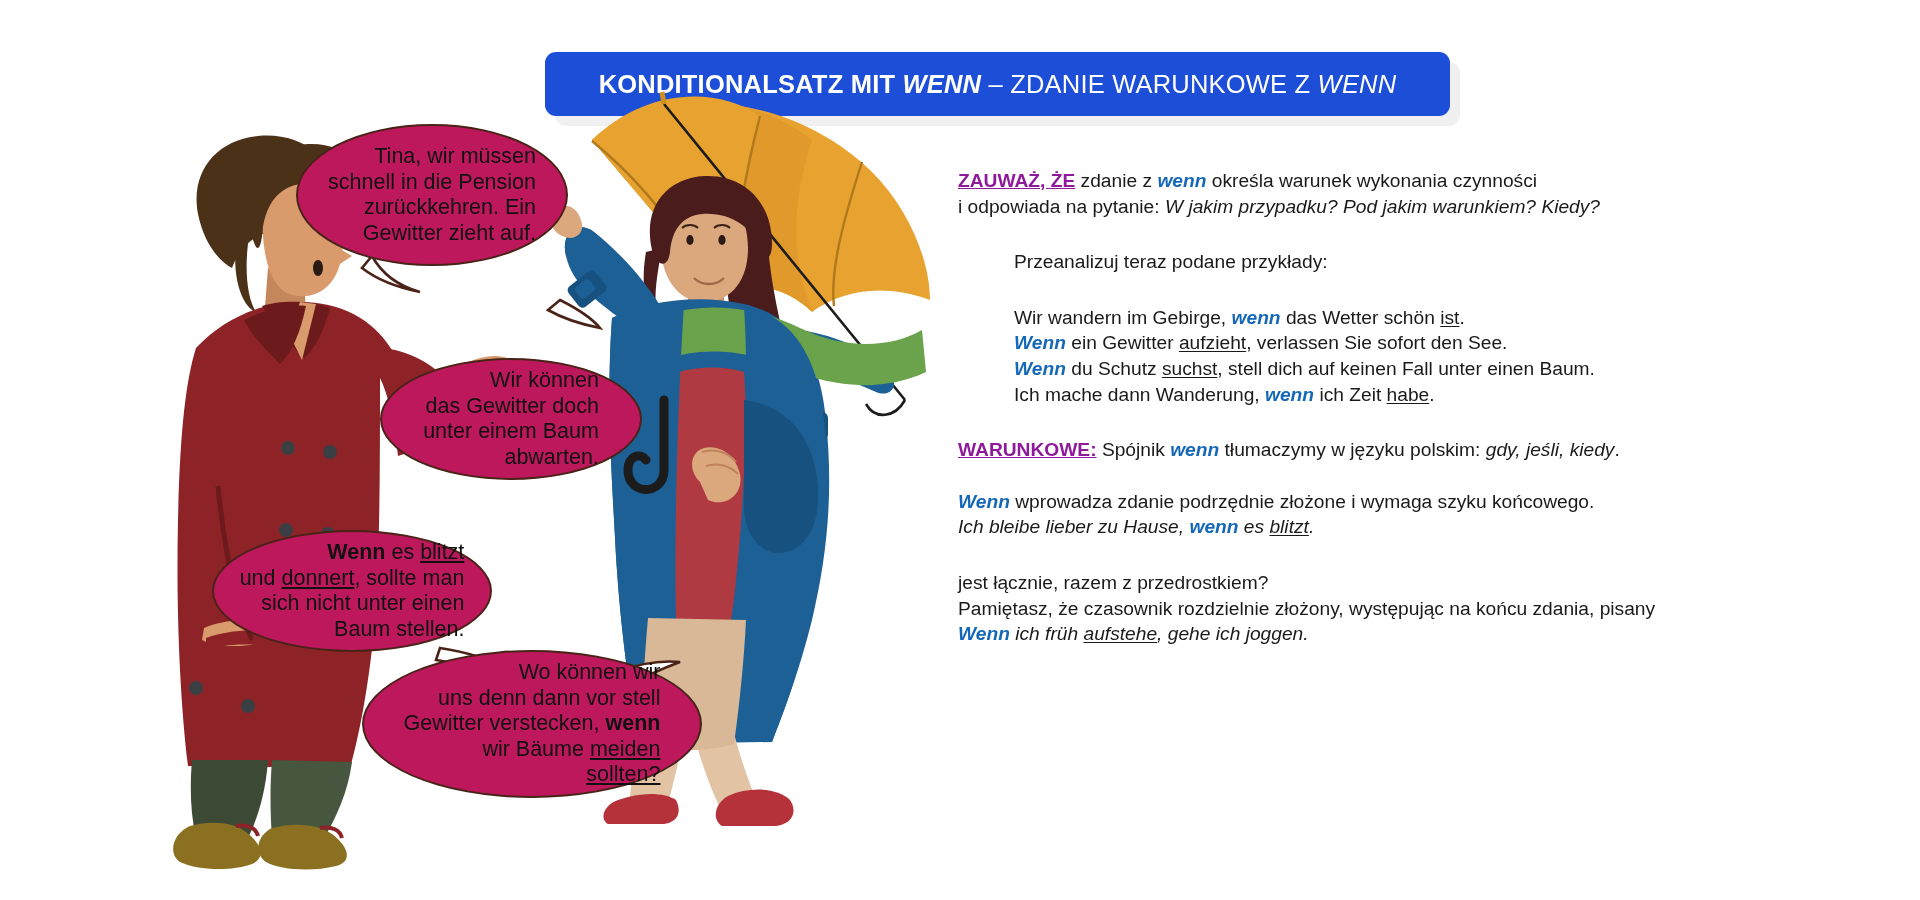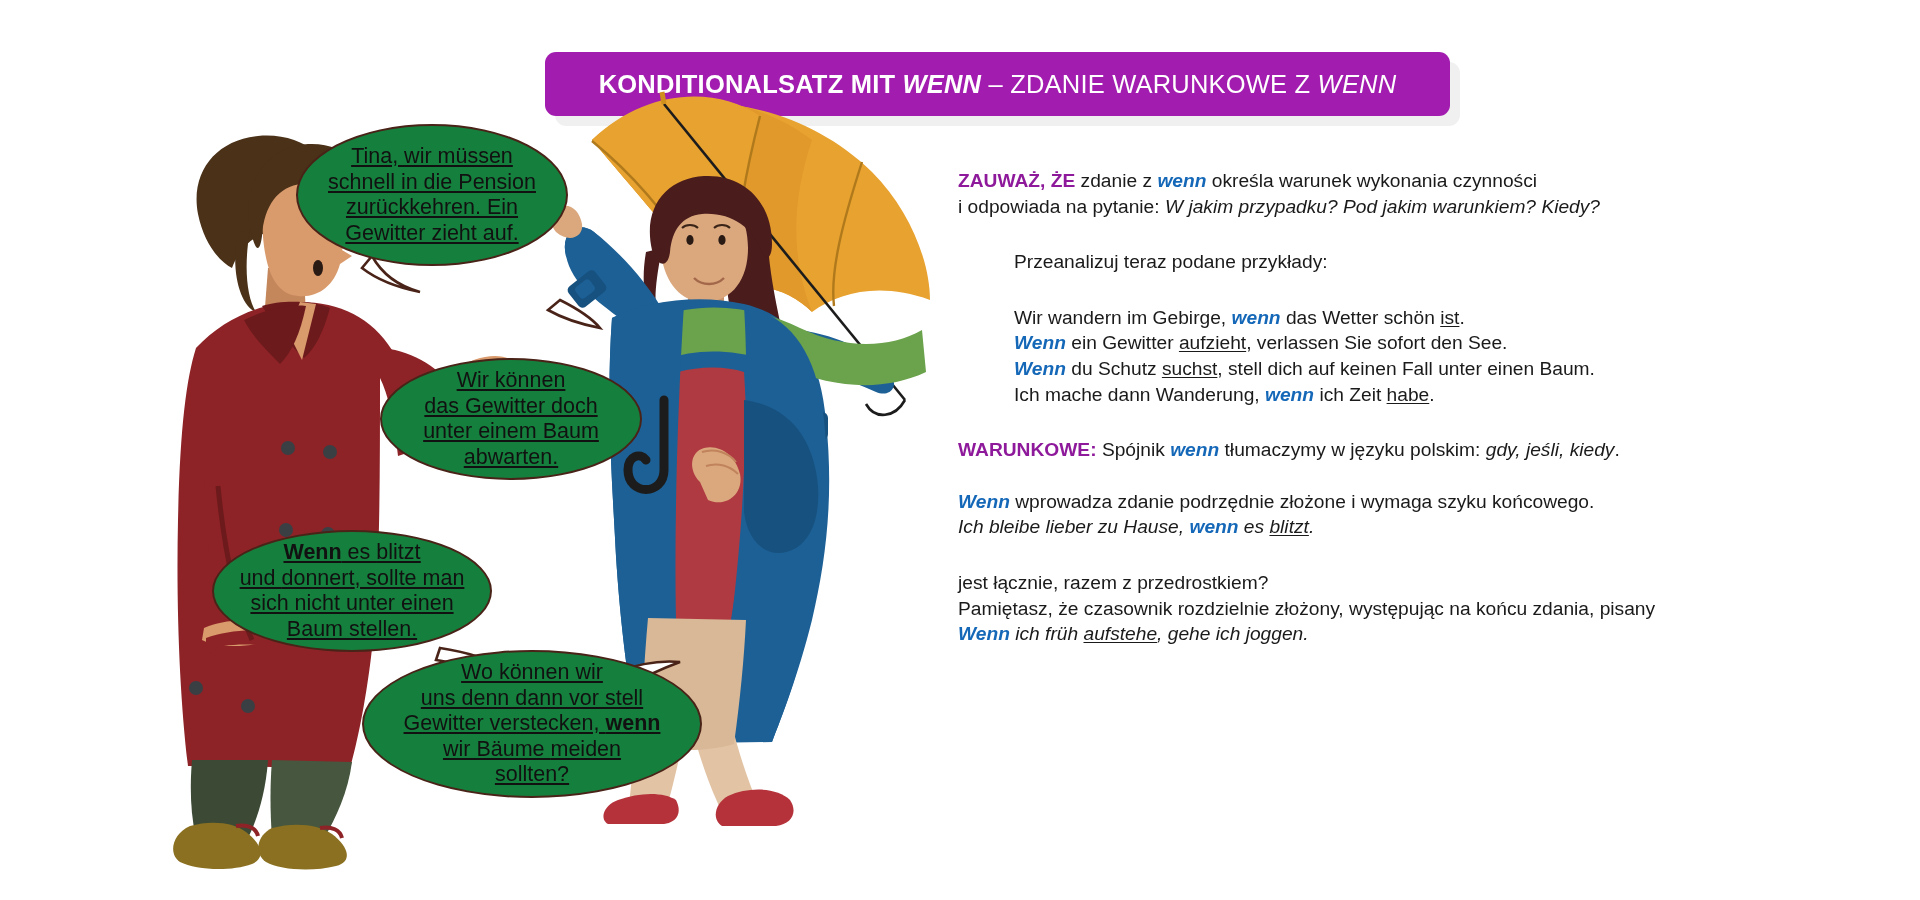--- a/index.html
+++ b/index.html
@@ -8,61 +8,60 @@
     background:#ffffff;
     font-family:"Liberation Sans", sans-serif;
     overflow:hidden;
     position:relative;
   }
   .page{position:relative;width:1920px;height:900px;}
 
   
   #title-banner{
     position:absolute;left:545px;top:52px;width:905px;height:64px;
-    background:#a21caf;border-radius:11px;
+    background:#1d4ed8;border-radius:11px;
     box-shadow:10px 10px 0 0 rgba(0,0,0,0.06);
     display:flex;align-items:center;justify-content:center;
     color:#ffffff;
   }
   #title-banner .t{
     font-size:25.5px;letter-spacing:.2px;white-space:nowrap;
   }
   .b{font-weight:bold;}
   .bi{font-weight:bold;font-style:italic;}
   .i{font-style:italic;}
   .u{text-decoration:underline;text-underline-offset:2px;}
 
   
   #explanation{
     position:absolute;left:958px;top:168px;width:790px;
     color:#1a1a1a;font-size:19.2px;line-height:25.6px;
   }
   #explanation p{margin:0;}
-  .purple{color:#8e1a9b;font-weight:bold;}
+  .purple{color:#8e1a9b;font-weight:bold;text-decoration:underline;}
   .blue{color:#1568b8;font-weight:bold;font-style:italic;}
   .gap-m{height:26px;}
   .gap-l{height:30px;}
   .indent{padding-left:56px;}
 
   
   #illustration{position:absolute;left:0;top:0;width:960px;height:900px;}
 
   
   .bubble{
     position:absolute;
-    background:#15803d;
+    background:#be185d;
     border:2.6px solid #4a2318;
     border-radius:50%/50%;
     display:flex;align-items:center;justify-content:center;
-    text-align:center;
+    text-align:right;
     color:#111111;
     font-size:21.5px;line-height:25.5px;
     box-sizing:border-box;
     z-index:30;
-    text-decoration:underline;
   }
   .bubble .inner{padding:0 22px;}
   #bubble-1{left:296px;top:124px;width:272px;height:142px;}
   #bubble-2{left:380px;top:358px;width:262px;height:122px;}
   #bubble-3{left:212px;top:530px;width:280px;height:122px;}
   #bubble-4{left:362px;top:650px;width:340px;height:148px;}
 </style>
 </head>
 <body>
 

